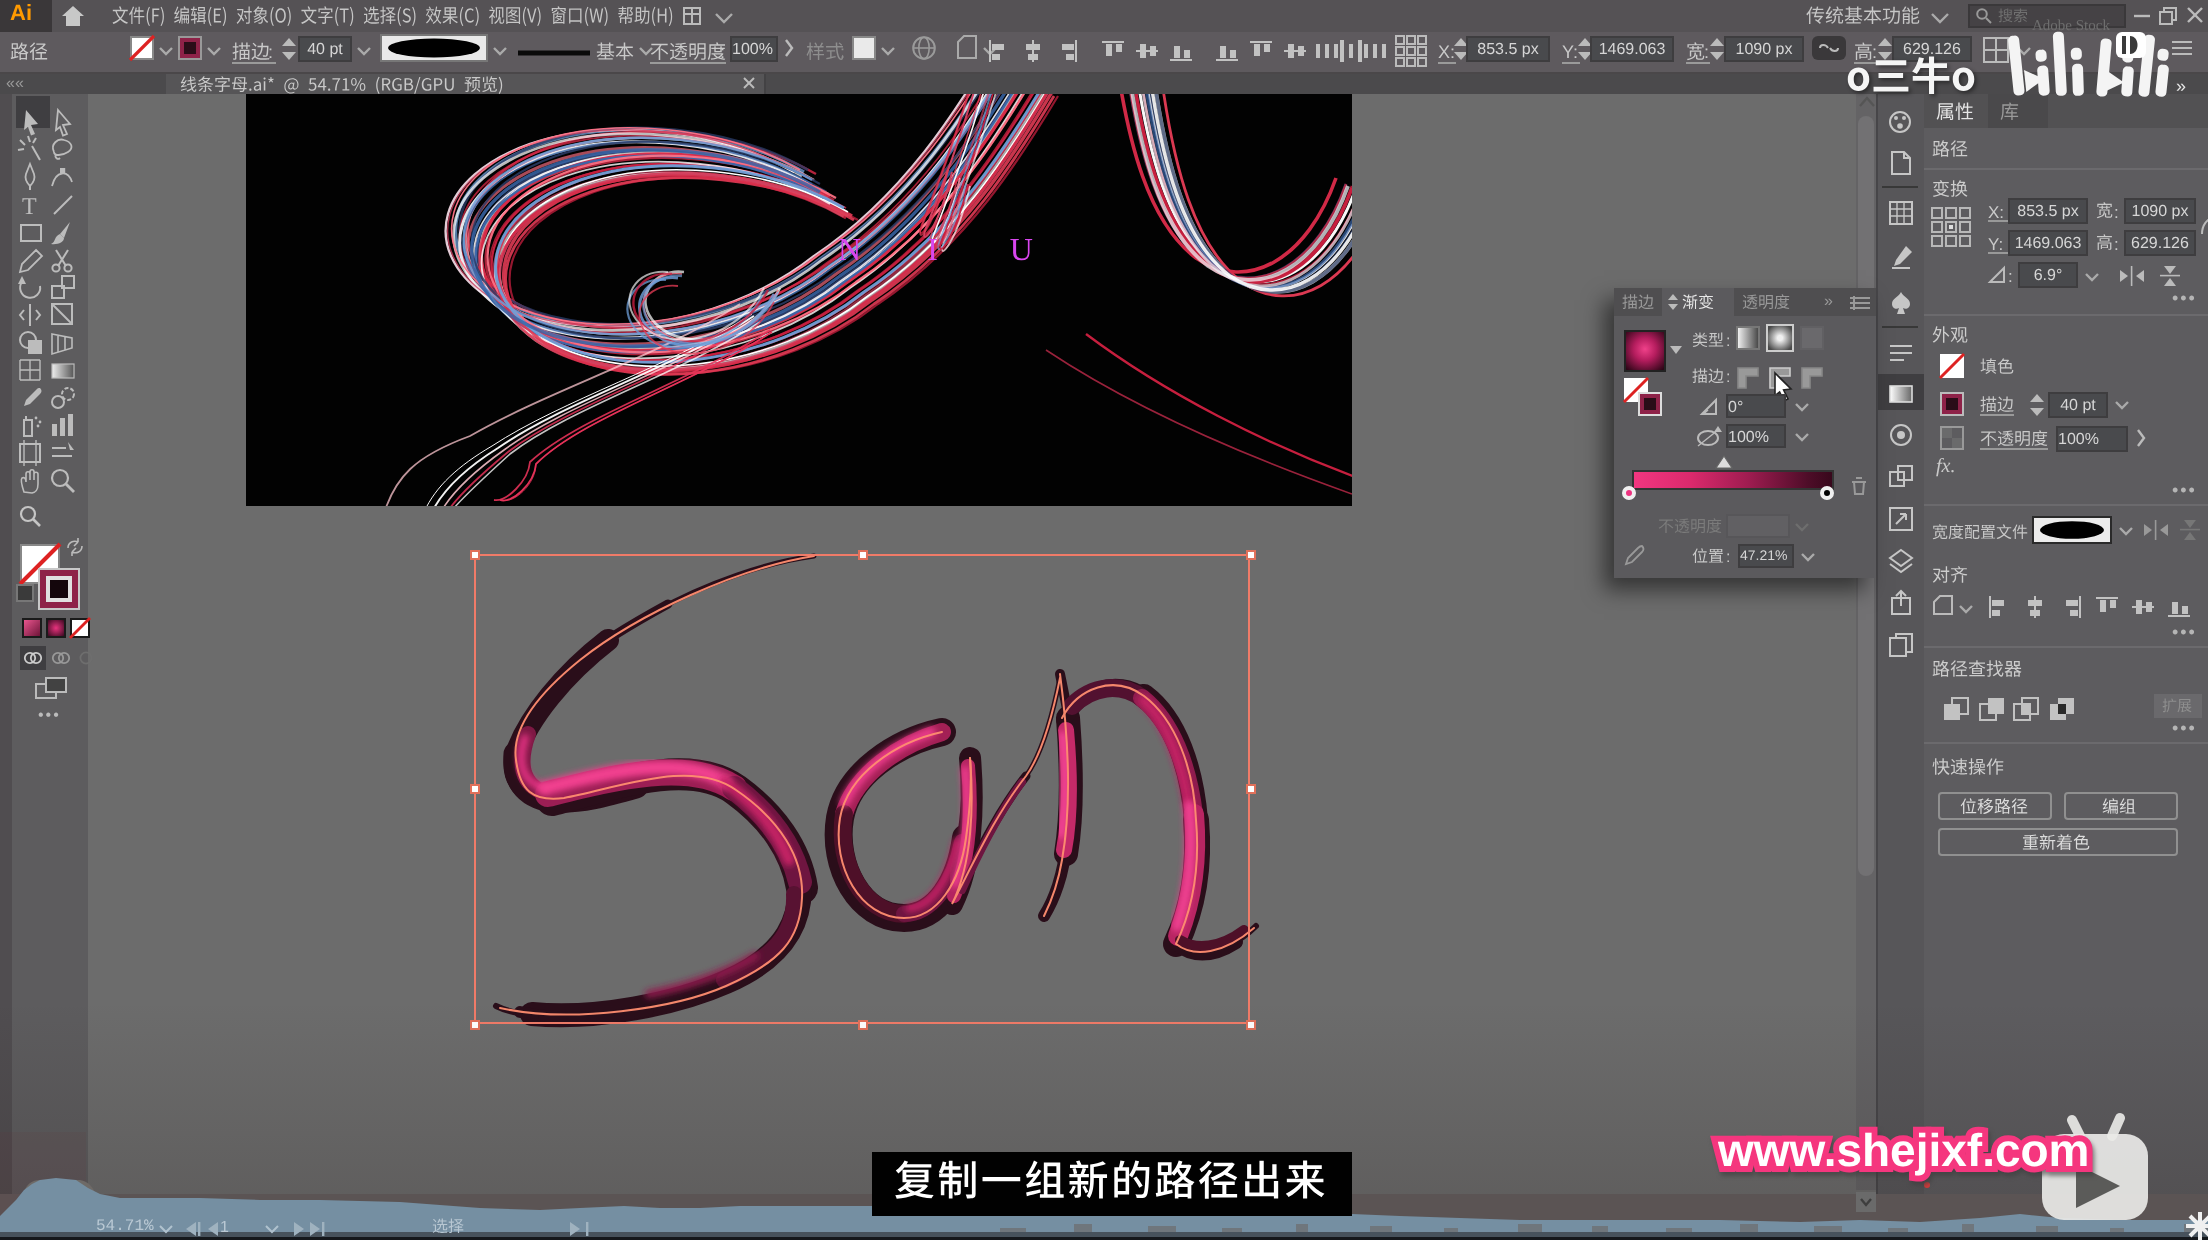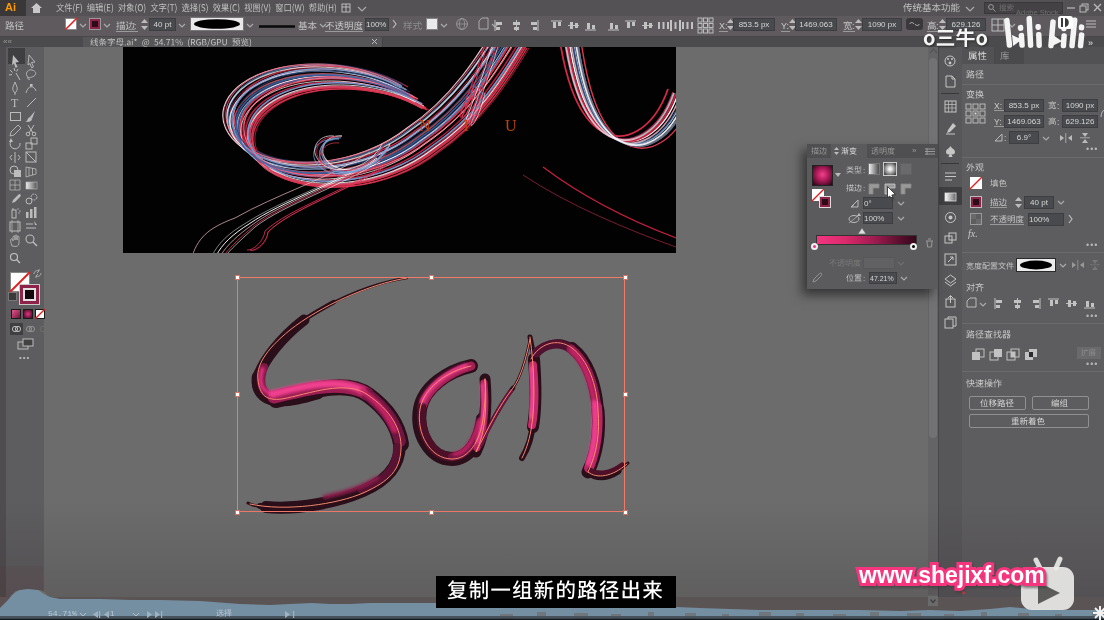--- a/index.html
+++ b/index.html
@@ -86,21 +86,21 @@
 <svg style="left:988px;top:4px" width="8" height="8">
     <circle cx="3" cy="3" r="2.4" fill="none" stroke="#999" stroke-width="1"></circle>
     <line x1="5" y1="5" x2="7.5" y2="7.5" stroke="#999" stroke-width="1"></line>
   </svg>
 <div style="left:999px;top:4px">
     <svg width="16" height="9" fill="#707070">
       <use href="#g34" transform="translate(0.0,6.5) scale(0.0075,-0.0075)"></use>
       <use href="#g35" transform="translate(7.5,6.5) scale(0.0075,-0.0075)"></use>
     </svg>
   </div>
-<div style="left:1016px;top:8px;font-size:7.5px;color:#6e6e6e;font-family:Liberation Sans, sans-serif">Adobe Stock</div>
+<div style="left:1016px;top:8px;font-size:7.5px;color:#6e6e6e;font-family:Liberation Serif, serif">Adobe Stock</div>
 <svg style="left:1067px;top:7px" width="8" height="2">
     <line x1="0" y1="1" x2="8" y2="1" stroke="#bbb" stroke-width="1.2"></line>
   </svg>
 <svg style="left:1080px;top:4px" width="8" height="8">
     <rect x="2" y="0" width="6" height="6" fill="none" stroke="#bbb"></rect>
     <rect x="0" y="2" width="6" height="6" fill="#555255" stroke="#bbb"></rect>
   </svg>
 <svg style="left:1094px;top:4px" width="8" height="8">
     <line x1="0" y1="0" x2="7" y2="7" stroke="#bbb" stroke-width="1.2"></line>
     <line x1="7" y1="0" x2="0" y2="7" stroke="#bbb" stroke-width="1.2"></line>
@@ -436,21 +436,21 @@
         <path d="M 435 -18 C 441 24, 451 64, 475 82 C 501 100, 531 82, 545 42" fill="none" stroke="#d82a48" stroke-width="1.8" opacity="0.97"></path>
         <path d="M 443 -14 C 449 28, 459 68, 483 86 C 509 104, 539 86, 553 46" fill="none" stroke="#c81f3f" stroke-width="1.3" opacity="0.83"></path>
         <path d="M 449 -10 C 455 32, 465 72, 489 90 C 515 108, 545 90, 559 50" fill="none" stroke="#3a66a8" stroke-width="1.8" opacity="0.69"></path>
         <path d="M 447 -11 C 453 31, 463 71, 487 89 C 513 107, 543 89, 557 49" fill="none" stroke="#e8d0da" stroke-width="1.5" opacity="0.80"></path>
         <path d="M 454 -8 C 460 34, 470 74, 494 92 C 520 110, 550 92, 564 52" fill="none" stroke="#2a3c66" stroke-width="1.8" opacity="0.66"></path>
         <path d="M 441 -14 C 447 28, 457 68, 481 86 C 507 104, 537 86, 551 46" fill="none" stroke="#f0f0f4" stroke-width="1.9" opacity="0.74"></path>
         <path d="M 452 -9 C 458 33, 468 73, 492 91 C 518 109, 548 91, 562 51" fill="none" stroke="#ffffff" stroke-width="1.7" opacity="0.90"></path>
         <path d="M 420 120 C 460 150, 510 175, 556 192" fill="none" stroke="#c81f3f" stroke-width="1.2" opacity="0.99"></path>
         <path d="M 400 128 C 445 158, 505 183, 553 200" fill="none" stroke="#e8335a" stroke-width="0.8" opacity="0.66"></path>
       </svg>
-      <div style="left:296px;top:70px;width:140px;color:#c2410c;font-family:'Liberation Serif',serif;font-size:16px"><span>N</span><span style="margin-left:33px">I</span><span style="margin-left:36px">U</span></div>
+      <div style="left:296px;top:70px;width:140px;color:#d946ef;font-family:'Liberation Serif',serif;font-size:16px"><span>N</span><span style="margin-left:33px">I</span><span style="margin-left:36px">U</span></div>
     </div>
     <svg style="left:150px;top:220px" width="460" height="280" viewBox="0 0 460 280">
 <defs>
 <filter id="b1" x="-40%" y="-40%" width="180%" height="180%">
           <feGaussianBlur stdDeviation="1.7"></feGaussianBlur>
         </filter>
 </defs>
 <g fill="none" stroke-linecap="round">
 
 <path d="M 213 11 C 190 14, 160 24, 133 39" stroke="#2a0e1a" stroke-width="2.5"></path>

